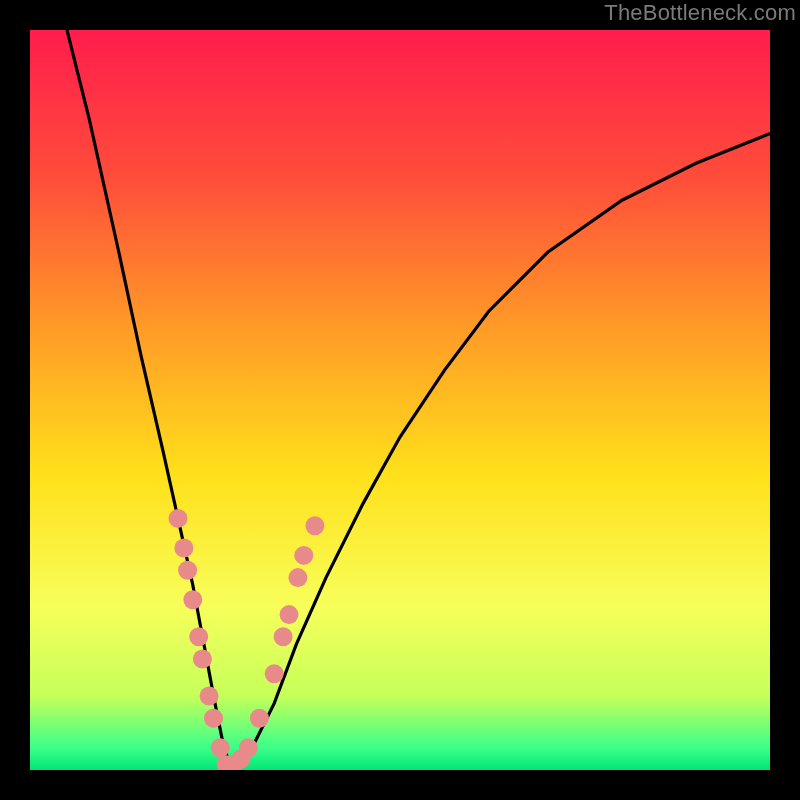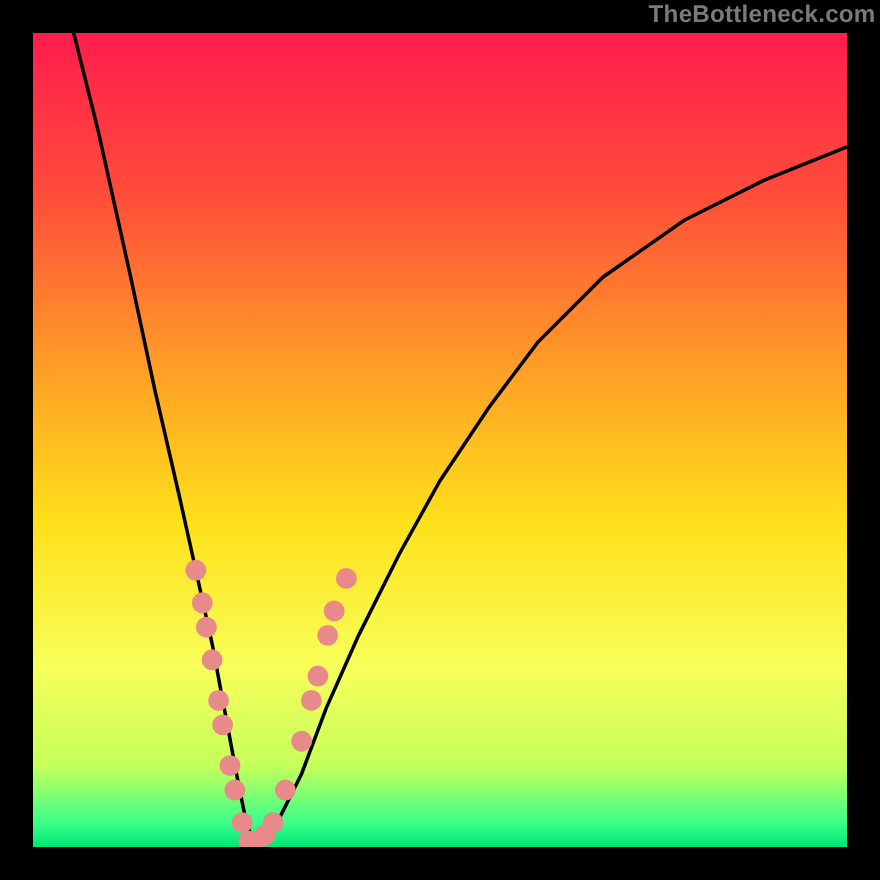--- a/index.html
+++ b/index.html
@@ -35,21 +35,21 @@
       #c6ff5a 90%,
       #3cff8a 97%,
       #00e676 100%
     );
   }
   .water {
     position: absolute;
     top: 0;
     right: 4px;
     font-size: 22px;
-    font-weight: 700;
+    font-weight: 400;
     color: #7a7a7a;
     letter-spacing: 0.2px;
   }
   svg.curve {
     position: absolute;
     left: 0;
     top: 0;
     width: 740px;
     height: 740px;
   }

